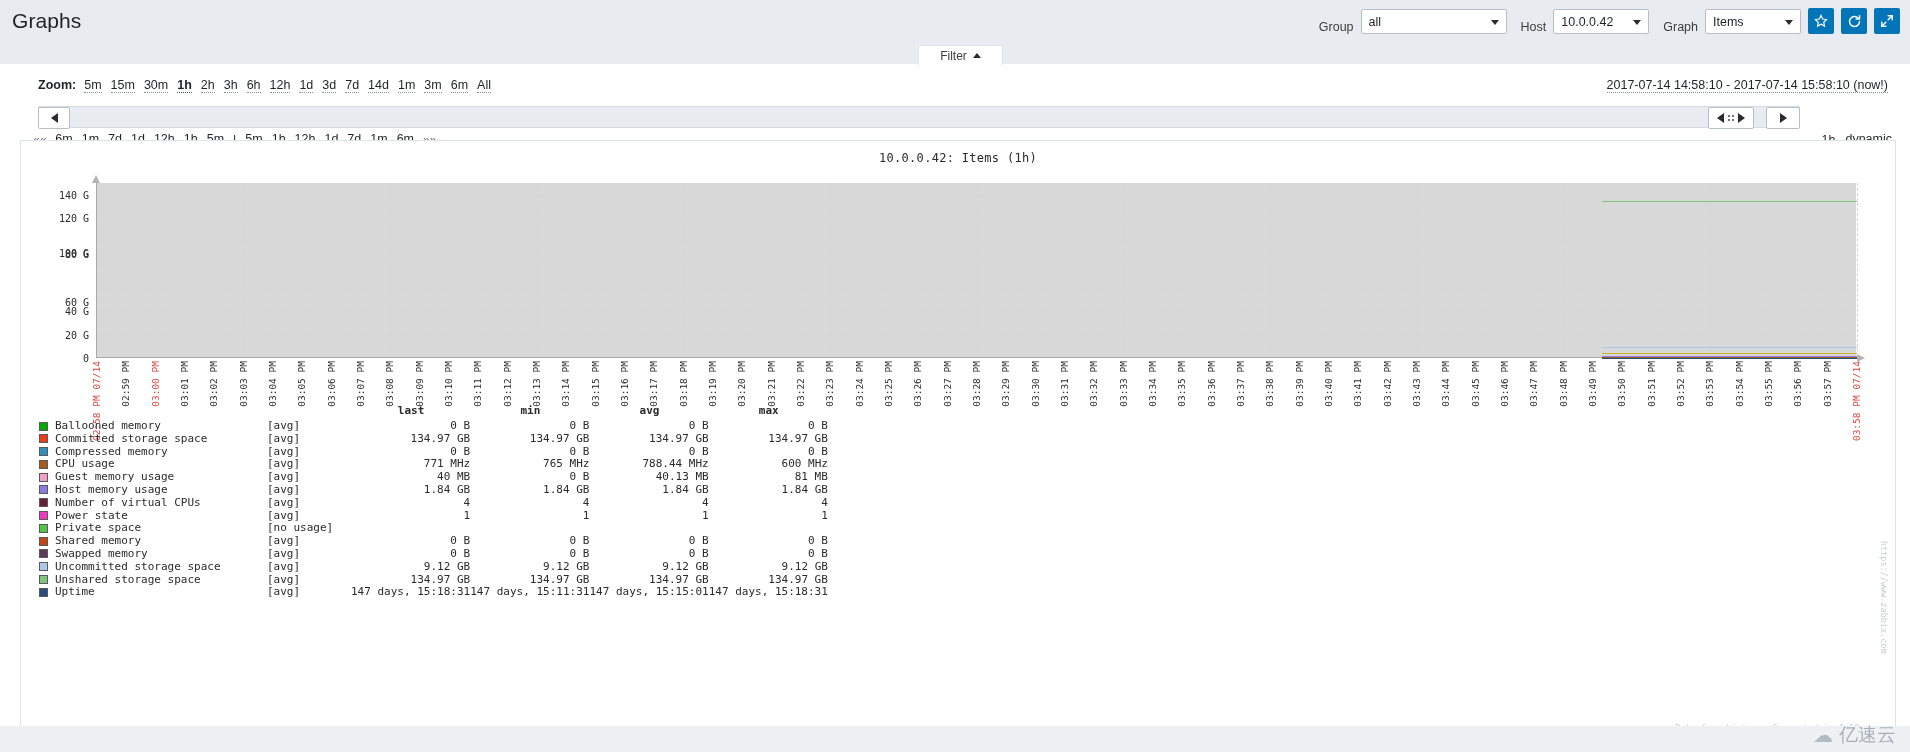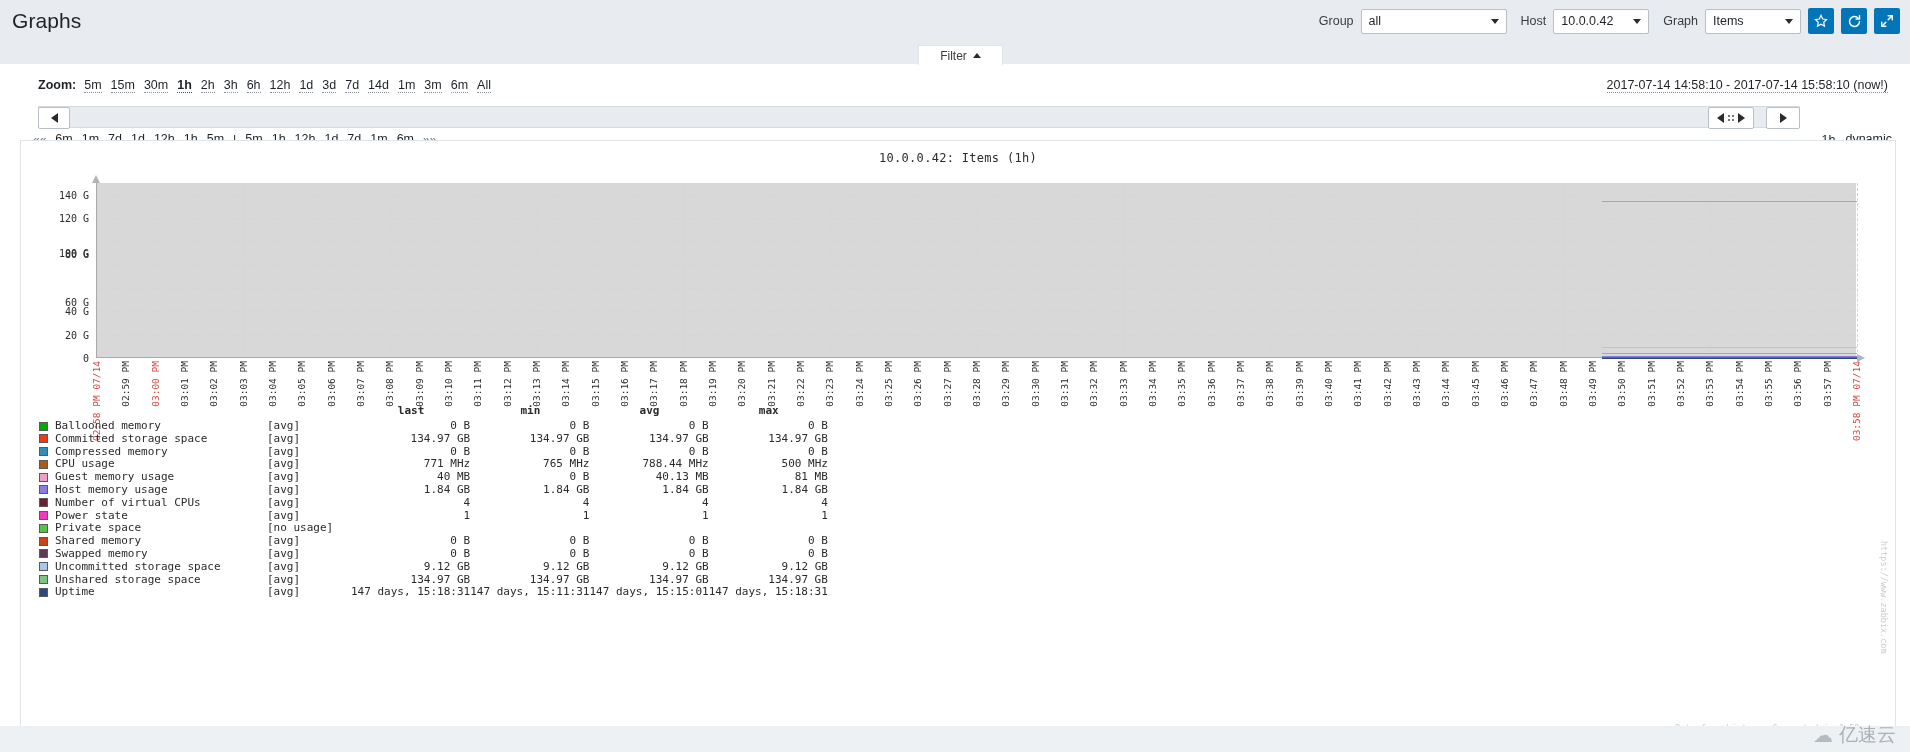--- a/index.html
+++ b/index.html
@@ -16,21 +16,21 @@
   .header {
     position: absolute; top: 0; left: 0; width: 1910px; height: 42px;
     background: #e8ecf0;
     display: flex; align-items: center;
   }
   .page-title {
     font-size: 21px; color: #1f2226; font-weight: normal;
     margin-left: 12px; letter-spacing: .1px;
   }
   .header-right {
-    margin-left: auto; display: flex; align-items: center; gap: 0; padding-right: 10px;
+    margin-left: auto; display: flex; align-items: flex-end; gap: 0; padding-right: 10px;
   }
   .ctl-label {
     font-size: 12.5px; color: #3c3c3c; margin: 0 7px 0 14px; white-space: nowrap;
   }
   .select-box {
     position: relative; height: 25px; background: #fff;
     border: 1px solid #b8bfc6; border-radius: 2px;
     display: flex; align-items: center;
     font-size: 12.5px; color: #1f2226; padding: 0 22px 0 7px;
   }
@@ -509,21 +509,21 @@
               <td class="lg-num">0 B</td>
               <td class="lg-num">0 B</td>
             </tr>
             <tr>
               <td class="lg-swatch-cell"><span class="sw" style="background: rgb(165, 90, 30);"></span></td>
               <td class="lg-name">CPU usage</td>
               <td class="lg-fn">[avg]</td>
               <td class="lg-num">771 MHz</td>
               <td class="lg-num">765 MHz</td>
               <td class="lg-num">788.44 MHz</td>
-              <td class="lg-num">500 MHz</td>
+              <td class="lg-num">600 MHz</td>
             </tr>
             <tr>
               <td class="lg-swatch-cell"><span class="sw" style="background: rgb(243, 158, 198);"></span></td>
               <td class="lg-name">Guest memory usage</td>
               <td class="lg-fn">[avg]</td>
               <td class="lg-num">40 MB</td>
               <td class="lg-num">0 B</td>
               <td class="lg-num">40.13 MB</td>
               <td class="lg-num">81 MB</td>
             </tr>

